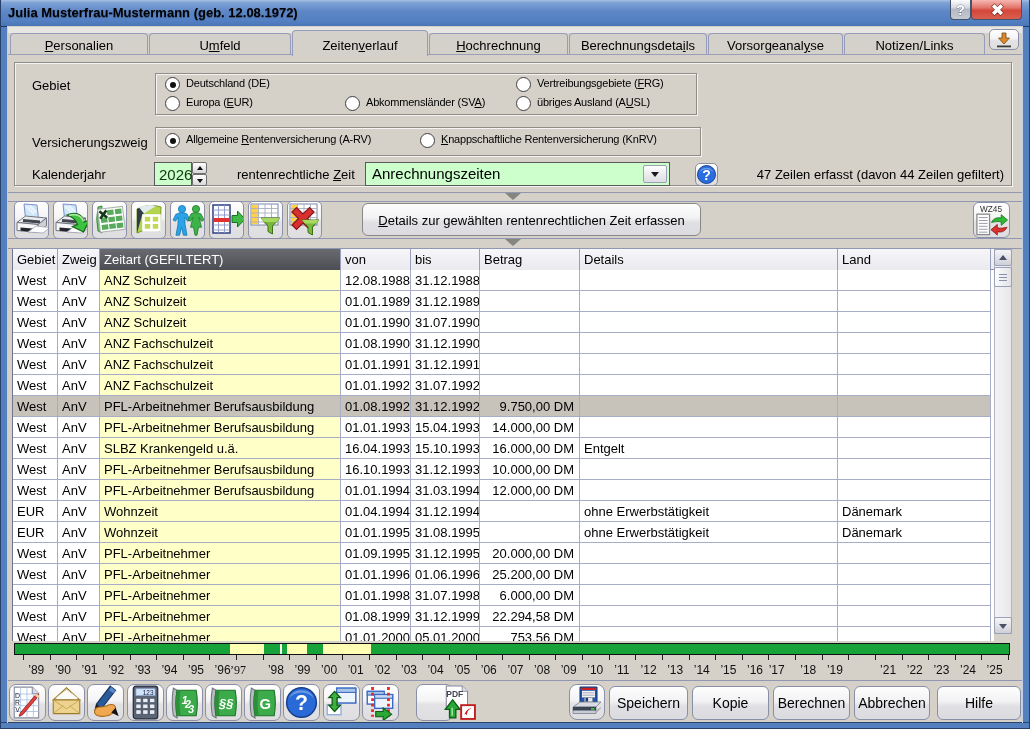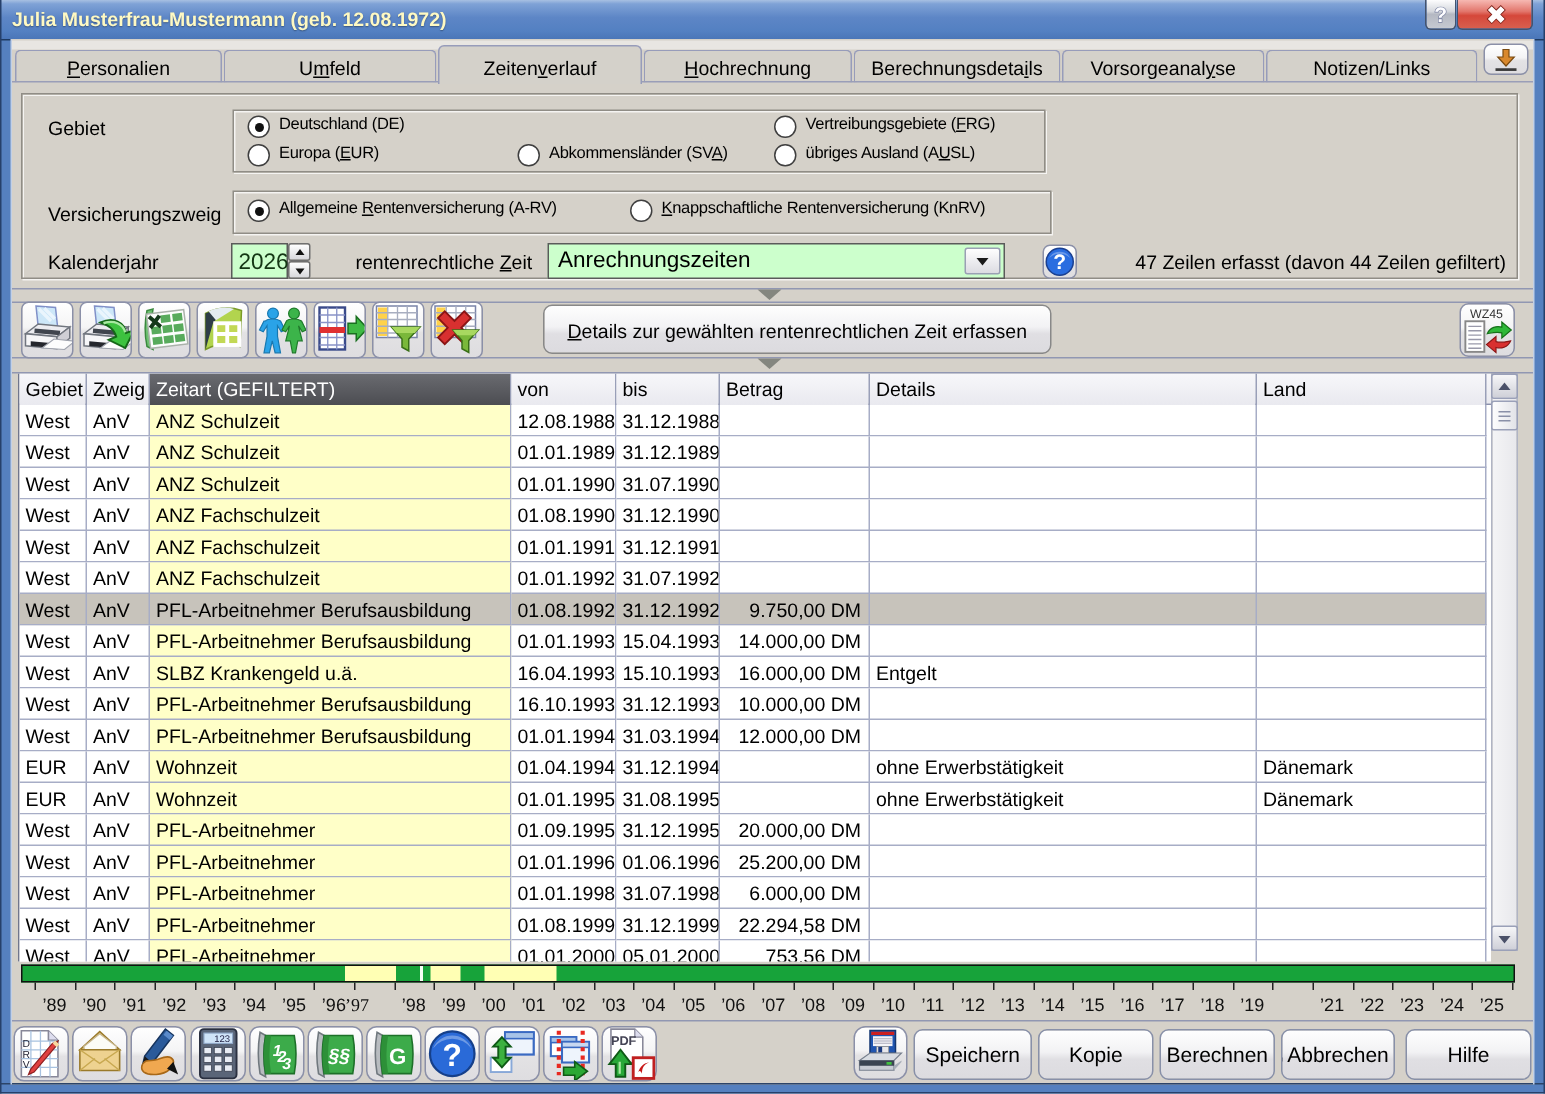--- a/index.html
+++ b/index.html
@@ -2,21 +2,21 @@
 <html><head><meta charset="utf-8">
 <style>
 *{margin:0;padding:0;box-sizing:border-box;}
 html,body{width:1030px;height:729px;overflow:hidden;}
 body{font-family:"Liberation Sans",sans-serif;font-size:13px;color:#000;}
 #win{position:absolute;left:0;top:0;width:1030px;height:729px;background:#5580bf;}
 .abs{position:absolute;}
 #titlebar{left:0;top:0;width:1030px;height:27px;
  background:linear-gradient(180deg,#a8c0e2 0%,#7fa2d6 10%,#5d86c6 45%,#5380c2 80%,#4a76b8 100%);
  border-bottom:1px solid #1e3a62;}
-#title{left:8px;top:5px;color:#fef9c3;font-weight:bold;font-size:13px;letter-spacing:0px;text-shadow:0 1px 1px rgba(0,0,0,.35);}
+#title{left:8px;top:5px;color:#000000;font-weight:bold;font-size:13px;letter-spacing:0px;text-shadow:0 1px 1px rgba(0,0,0,.35);}
 .capbtn{top:0px;height:20px;border:1px solid #43536e;border-top:none;border-radius:0 0 4px 4px;}
 #btnq{left:950px;width:21px;background:linear-gradient(180deg,#fdfdfe 0%,#d4d7dd 40%,#b4b8c2 50%,#c6cad2 100%);}
 #btnx{left:971px;width:51px;background:linear-gradient(180deg,#f6b8b2 0%,#e2766c 40%,#d5473a 55%,#d8604f 100%);}
 #content{left:8px;top:26px;width:1014px;height:697px;background:#d5d1c9;}
 .tab{top:7px;height:22px;background:#d4d1ca;
  border:1px solid #979cba;border-bottom:none;border-radius:4px 4px 0 0;text-align:center;padding-top:4px;font-size:13px;z-index:2;}
 .tab.active{top:4px;height:26px;z-index:4;padding-top:7px;}
 #tabband{left:0px;top:1px;width:1014px;height:6px;background:#e8e6e2;}
 #tabline{left:0px;top:28px;width:1014px;height:1px;background:#9a9eb8;z-index:3;}
 .groove{border:1px solid #908d86;box-shadow:inset 1px 1px 0 rgba(255,255,255,.75),1px 1px 0 rgba(255,255,255,.75);}
@@ -427,21 +427,21 @@
     <div class="abs ylab" style="left:502.5px;top:663px;width:26px;text-align:center;">’07</div>
     <div class="abs ylab" style="left:529.1px;top:663px;width:26px;text-align:center;">’08</div>
     <div class="abs ylab" style="left:555.7px;top:663px;width:26px;text-align:center;">’09</div>
     <div class="abs ylab" style="left:582.3px;top:663px;width:26px;text-align:center;">’10</div>
     <div class="abs ylab" style="left:608.9px;top:663px;width:26px;text-align:center;">’11</div>
     <div class="abs ylab" style="left:635.6px;top:663px;width:26px;text-align:center;">’12</div>
     <div class="abs ylab" style="left:662.2px;top:663px;width:26px;text-align:center;">’13</div>
     <div class="abs ylab" style="left:688.8px;top:663px;width:26px;text-align:center;">’14</div>
     <div class="abs ylab" style="left:715.4px;top:663px;width:26px;text-align:center;">’15</div>
     <div class="abs ylab" style="left:742.0px;top:663px;width:26px;text-align:center;">’16</div>
-    <div class="abs ylab" style="left:768.7px;top:663px;width:26px;text-align:center;">’17</div>
+    <div class="abs ylab" style="left:768.7px;top:663px;width:26px;text-align:left;">’17</div>
     <div class="abs ylab" style="left:795.3px;top:663px;width:26px;text-align:center;">’18</div>
     <div class="abs ylab" style="left:821.9px;top:663px;width:26px;text-align:center;">’19</div>
     <div class="abs ylab" style="left:848.5px;top:663px;width:26px;text-align:center;margin-top:39px;">’20</div>
     <div class="abs ylab" style="left:875.1px;top:663px;width:26px;text-align:center;">’21</div>
     <div class="abs ylab" style="left:901.8px;top:663px;width:26px;text-align:center;">’22</div>
     <div class="abs ylab" style="left:928.4px;top:663px;width:26px;text-align:center;">’23</div>
     <div class="abs ylab" style="left:955.0px;top:663px;width:26px;text-align:center;">’24</div>
     <div class="abs ylab" style="left:981.6px;top:663px;width:26px;text-align:center;">’25</div>
 <div class="abs bluline" style="left:8px;top:680px;width:1014px;"></div>
 <div class="abs tbtn" style="left:9px;top:684px;width:37px;height:37px;border-radius:7px;"><svg width="35" height="35" viewBox="0 0 33 33">
@@ -517,21 +517,21 @@
 <path d="M10 6 l5.5 6 h-3.2 v7 h3.2 l-5.5 6 -5.5 -6 h3.2 v-7 h-3.2 z" fill="#3db13f" stroke="#0f5a16" stroke-width="1.2"></path>
       </svg></div>
 <div class="abs tbtn" style="left:362px;top:684px;width:37px;height:37px;border-radius:7px;"><svg width="35" height="35" viewBox="0 0 33 33">
         <rect x="4" y="6" width="16" height="12" fill="#fff" stroke="#3a6ac2" stroke-width="1.3"></rect>
 <rect x="4" y="6" width="16" height="3.5" fill="#a8c4e8" stroke="#3a6ac2" stroke-width="1"></rect>
 <rect x="11" y="9" width="17" height="13" fill="#eef4fc" stroke="#3a6ac2" stroke-width="1.3"></rect>
 <rect x="11" y="9" width="17" height="3.5" fill="#c8d8f0" stroke="#3a6ac2" stroke-width="1"></rect>
 <path d="M9 2 v28 M24 2 v28" stroke="#e82820" stroke-width="2.6" stroke-dasharray="2.6 2.6"></path>
 <path d="M12 25 h7 v-3.5 l8 6 -8 6 v-3.5 h-7 z" fill="#2aa834" stroke="#0f5a16" stroke-width="1"></path>
       </svg></div>
-<div class="abs tbtn" style="left:401px;top:684px;width:37px;height:37px;border-radius:7px;"><svg width="35" height="35" viewBox="0 0 33 33">
+<div class="abs tbtn" style="left:416px;top:684px;width:37px;height:37px;border-radius:7px;padding-left:24px;"><svg width="35" height="35" viewBox="0 0 33 33">
         <path d="M5 1 h15 l5 5 v16 h-20 z" fill="#fff" stroke="#889" stroke-width="1"></path>
 <path d="M20 1 v5 h5" fill="#dde" stroke="#889" stroke-width="0.8"></path>
 <text x="13" y="11" text-anchor="middle" font-size="8" font-weight="bold" fill="#445">PDF</text>
 <path d="M8 31 v-8 h-4 l7 -9 7 9 h-4 v8 z" fill="#28a838" stroke="#0f5a16" stroke-width="1.2"></path>
 <path d="M10.5 29 v-7.5 M11 20 l0 0" stroke="#a8e8a0" stroke-width="1.4"></path>
 <rect x="19" y="19" width="13" height="13" fill="#fff" stroke="#c02020" stroke-width="1.8"></rect>
 <path d="M21.5 29.5 c2 -5.5 4.5 -7.5 7.5 -7.5 c-3.5 1.2 -4.5 3.5 -4.5 7 c-1 -2.2 -2 -2.2 -3 0.5 z" fill="#c81818"></path>
       </svg></div>
 <div class="abs tbtn" style="left:569px;top:684px;width:36px;height:36px;border-radius:8px;"><svg width="34" height="34" viewBox="0 0 34 34">
         <path d="M10 2 h17 v15 h-17 z" fill="#2055b0" stroke="#123570" stroke-width="1"></path>

